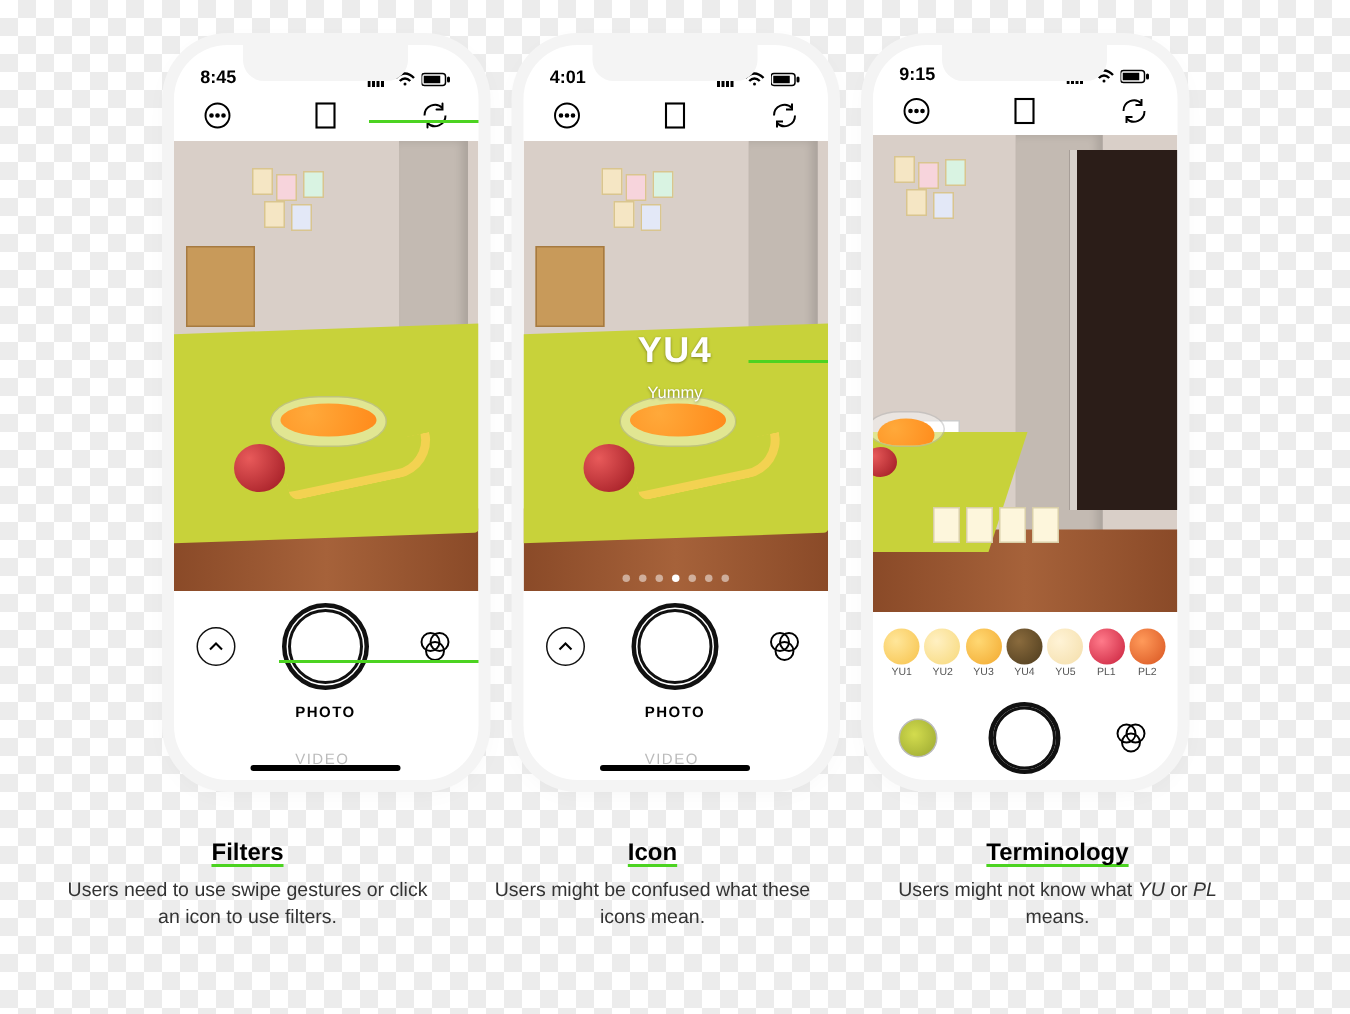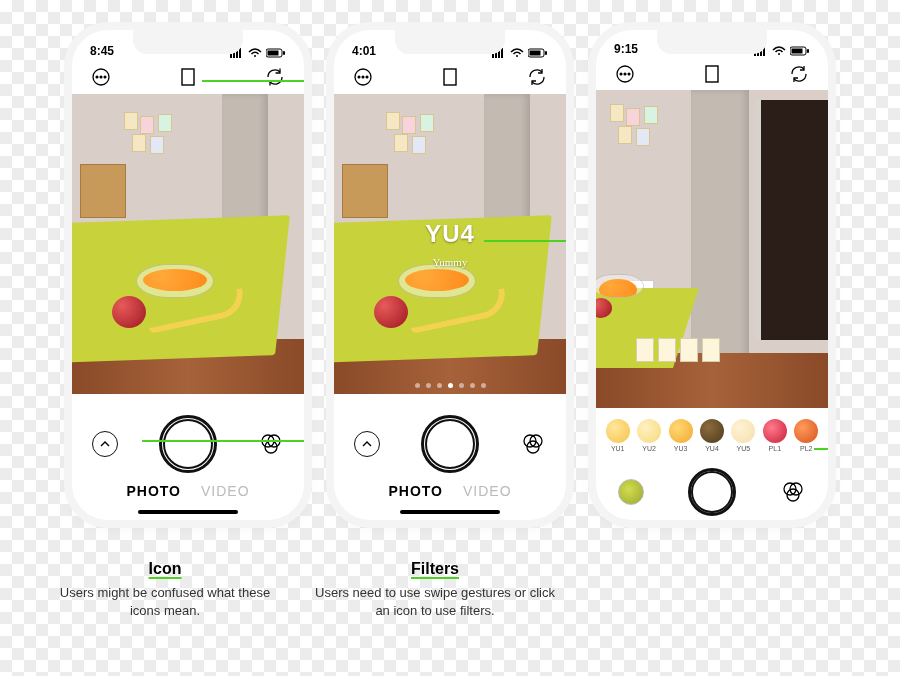--- a/index.html
+++ b/index.html
@@ -15,21 +15,21 @@
       linear-gradient(45deg, transparent 75%, #ececec 75%),
       linear-gradient(-45deg, transparent 75%, #ececec 75%);
     background-size: 24px 24px;
     background-position: 0 0, 0 12px, 12px -12px, -12px 0;
     background-color: #fff;
     position: relative;
     display:flex; flex-direction:column; align-items:center;
   }
   .phones { display:flex; gap:30px; margin-top:30px; position:relative; }
   .phone {
-    width: 232px; height: 490px;
+    width: 203px; height: 490px;
     background: #fff;
     border-radius: 36px;
     box-shadow: 0 0 0 8px #f4f4f4, 0 4px 20px rgba(0,0,0,.06);
     position: relative;
     overflow:hidden;
     display:flex; flex-direction:column;
   }
   .notch {
     position:absolute; top:0; left:50%; transform:translateX(-50%);
     width:110px; height:24px; background:#f4f4f4;
@@ -83,21 +83,21 @@
   .scene2 .router{ position:absolute; left:30px; top:190px; width:28px; height:36px;
            background:#fff; border:1px solid #ccc; }
   .scene2 .table2{ position:absolute; left:-30px; bottom:40px; width:120px; height:80px;
            background:#c8d23a; transform:skewX(-18deg); }
   .scene2 .cards{ position:absolute; left:40px; bottom:46px; display:flex; gap:4px; }
   .scene2 .cards span{ width:18px; height:24px; background:#fdf6dc; border:1px solid #d9cfa9; }
 
   .filter-overlay{ position:absolute; left:0; right:0; top:50%; transform:translateY(-50%);
                    text-align:center; color:#fff; text-shadow:0 1px 2px rgba(0,0,0,.4); }
   .filter-overlay .code{ font-size:24px; font-weight:600; letter-spacing:1px; }
-  .filter-overlay .name{ font-size:11px; margin-top:8px;font-family:Liberation Serif, serif; }
+  .filter-overlay .name{ font-size:11px; margin-top:8px; }
   .dots{ position:absolute; bottom:6px; left:0; right:0; display:flex; justify-content:center; gap:6px; }
   .dots span{ width:5px;height:5px;border-radius:50%;background:rgba(255,255,255,.5); }
   .dots span.active{ background:#fff; }
 
   .filter-row{ height:60px; display:flex; align-items:center; justify-content:space-around;
                padding:0 6px; }
   .fchip{ display:flex; flex-direction:column; align-items:center; gap:2px; }
   .fchip .dot{ width:24px; height:24px; border-radius:50%; }
   .fchip .lbl{ font-size:7px; color:#555; }
   .yu1{background:radial-gradient(circle at 35% 35%,#ffe69a,#f7c24a)}
@@ -113,21 +113,21 @@
   .shutter{ width:58px;height:58px;border-radius:50%;border:3px solid #111;
             display:flex;align-items:center;justify-content:center; }
   .shutter::after{content:"";width:46px;height:46px;border-radius:50%;border:2px solid #111;}
   .small-shutter{ width:48px;height:48px; }
   .small-shutter::after{ width:38px;height:38px; }
   .side-ic{ width:26px;height:26px; display:flex;align-items:center;justify-content:center; }
   .side-ic.ring{ border:1.5px solid #111; border-radius:50%; }
   .gallery-thumb{ width:26px;height:26px;border-radius:50%;
                   background:radial-gradient(circle at 40% 40%,#d3dc4e,#9aa731);
                   border:1px solid #bbb; }
-  .mode-row{ display:flex; gap:20px; font-size:14px; letter-spacing:1px; }
+  .mode-row{ display:flex; gap:20px; font-size:10px; letter-spacing:1px;flex-direction:column; }
   .mode-row .active{ font-weight:700; color:#000; }
   .mode-row .inactive{ color:#bbb; }
   .home-ind{ position:absolute; bottom:6px; left:50%; transform:translateX(-50%);
              width:100px; height:4px; background:#000; border-radius:3px; }
 
   
   .callout-line{ position:absolute; height:2px; background:var(--green); z-index:20; }
 
   .captions{ display:flex; gap:30px; margin-top:40px; width:810px; }
   .cap{ width:240px; text-align:center; }
@@ -475,22 +475,26 @@
     </div>
 
     <div class="callout-line" style="top:418px; left:218px; width:42px;"></div>
 
   </div>
 
 </div>
 
 <div class="captions">
   <div class="cap">
+    <h4>Filters</h4>
+    <p>Users need to use swipe gestures or click an icon to use filters.</p>
+  </div>
+  <div class="cap">
     <h4>Icon</h4>
     <p>Users might be confused what these icons mean.</p>
   </div>
   <div class="cap">
-    <h4>Filters</h4>
-    <p>Users need to use swipe gestures or click an icon to use filters.</p>
-  </div>
-  <div class="cap">
+    <h4>Terminology</h4>
+    <p>
+      <span>Users might not know what </span><em>YU</em><span> or </span><em>PL</em><span> means.</span>
+    </p>
   </div>
 </div>
 
 </body></html>

